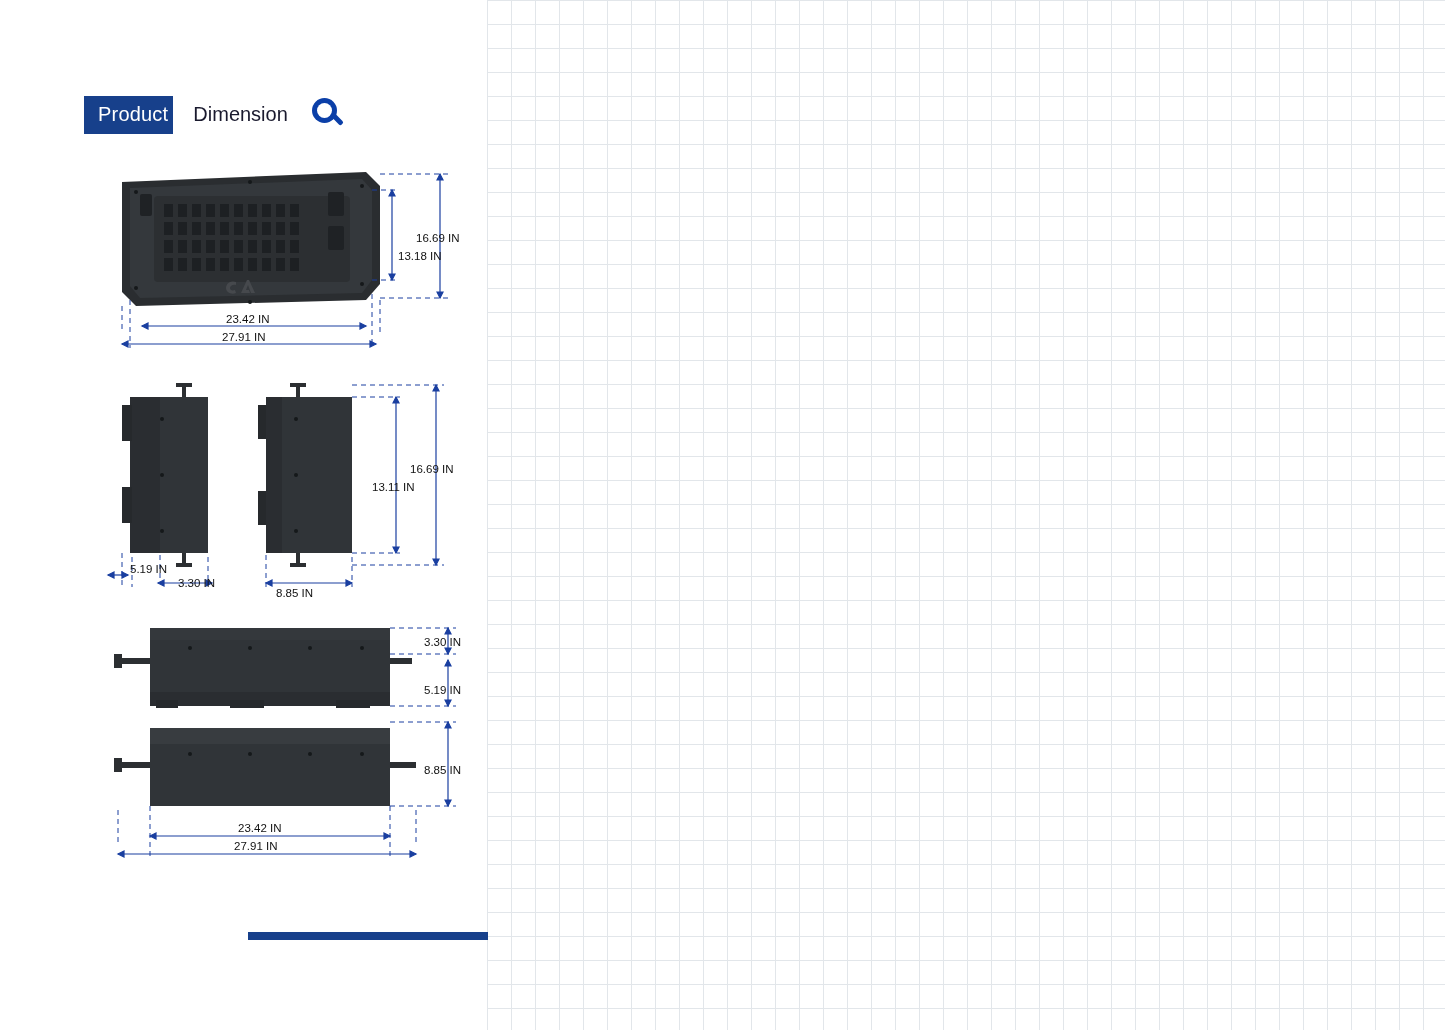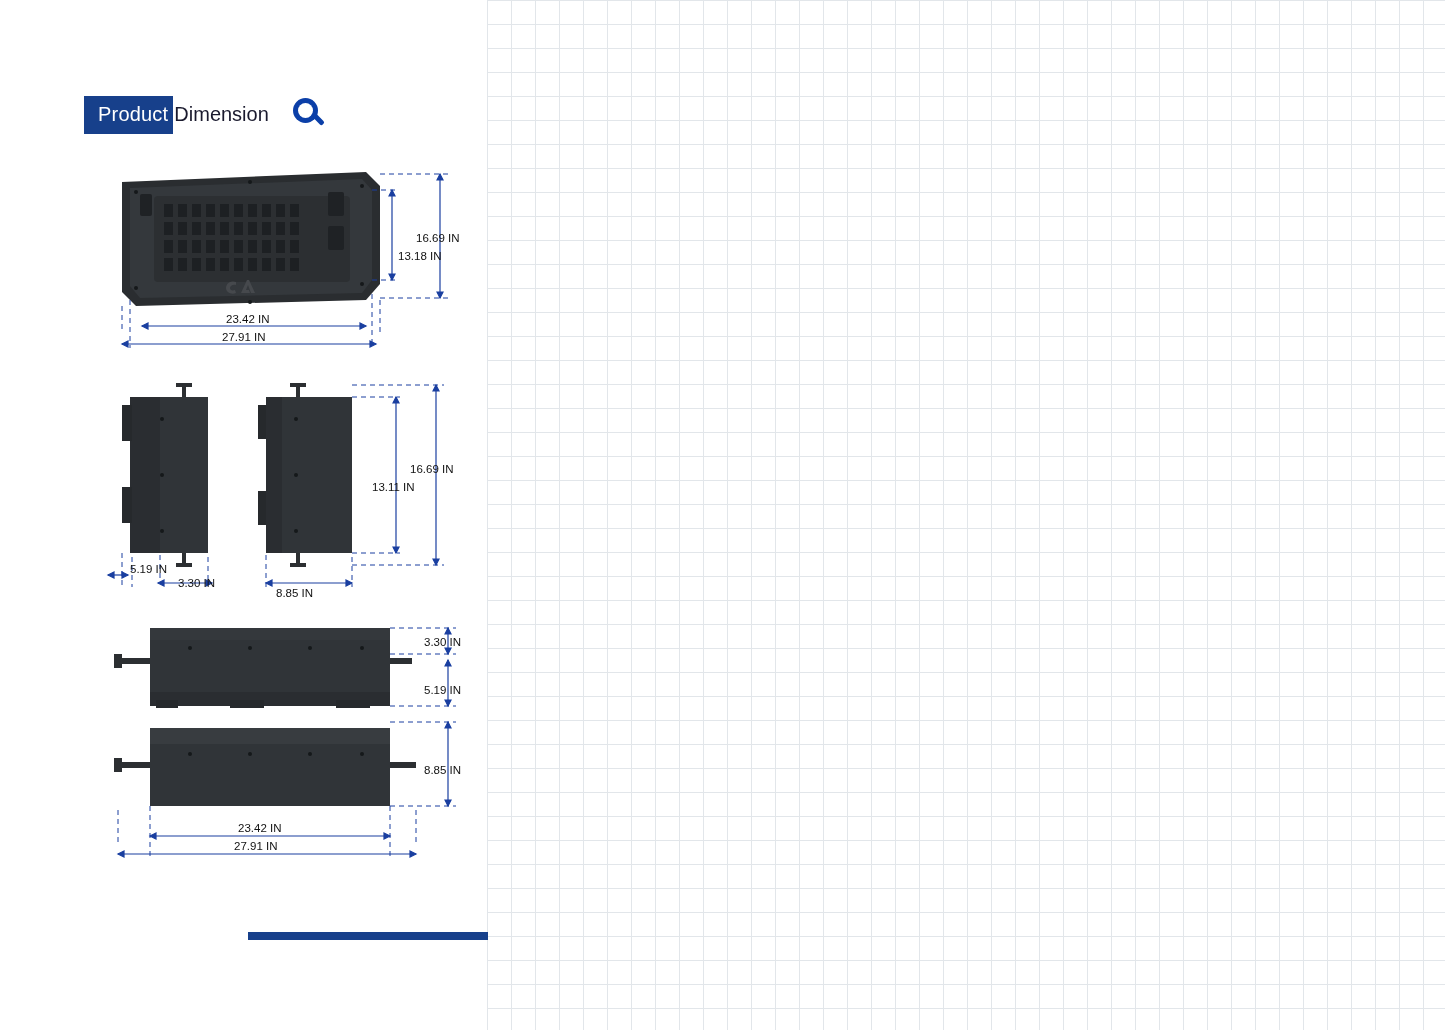--- a/index.html
+++ b/index.html
@@ -23,21 +23,21 @@
       repeating-linear-gradient(to bottom, #e2e6ea 0 1px, transparent 1px 24px),
       #ffffff;
     z-index:1;
   }
   
   .heading-wrap{position:absolute;left:84px;top:96px;display:flex;align-items:center;}
   .heading-blue{
     background:#17408B;color:#ffffff;font-size:20px;padding:7px 5px 8px 14px;letter-spacing:.2px;
   }
   .heading-dark{
-    color:#1a1a2e;font-size:20px;padding:7px 10px 8px 1px;background:#fff;
+    color:#1a1a2e;font-size:20px;padding:7px 10px 8px 20px;background:#fff;
   }
   .search-icon{margin-left:14px;position:relative;width:34px;height:34px;}
   .search-icon .circ{
     position:absolute;left:0;top:0;width:25px;height:25px;border-radius:50%;
     background:#0b3fa8;
   }
   .search-icon .circ:after{
     content:"";position:absolute;left:5px;top:5px;width:15px;height:15px;border-radius:50%;
     background:#ffffff;
   }

